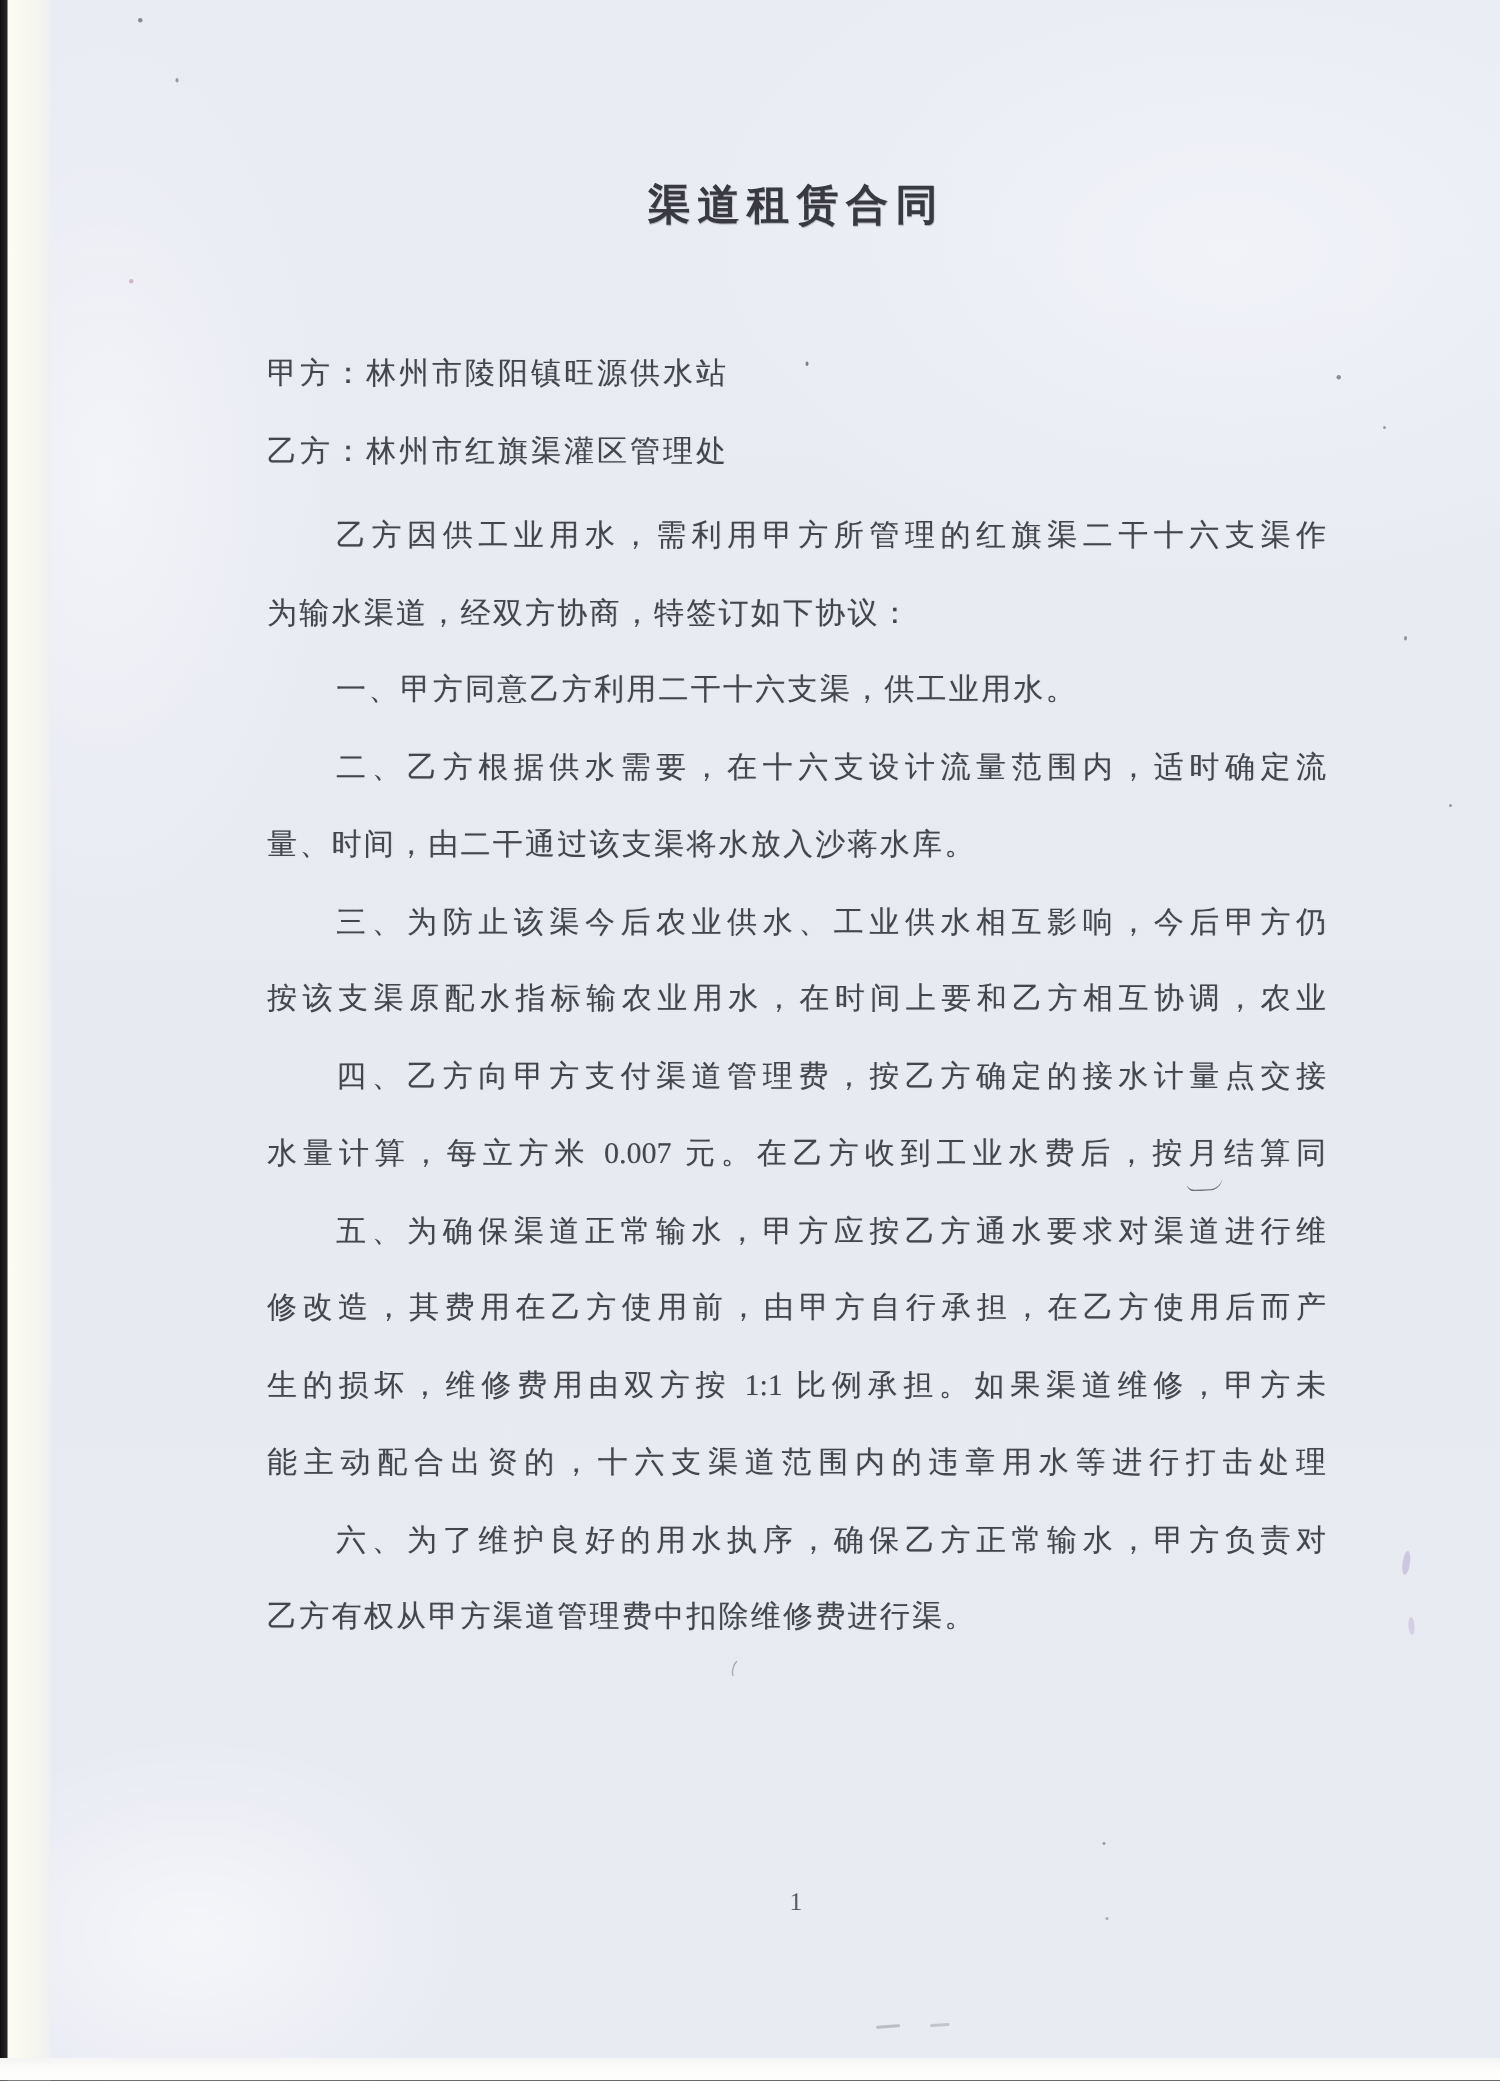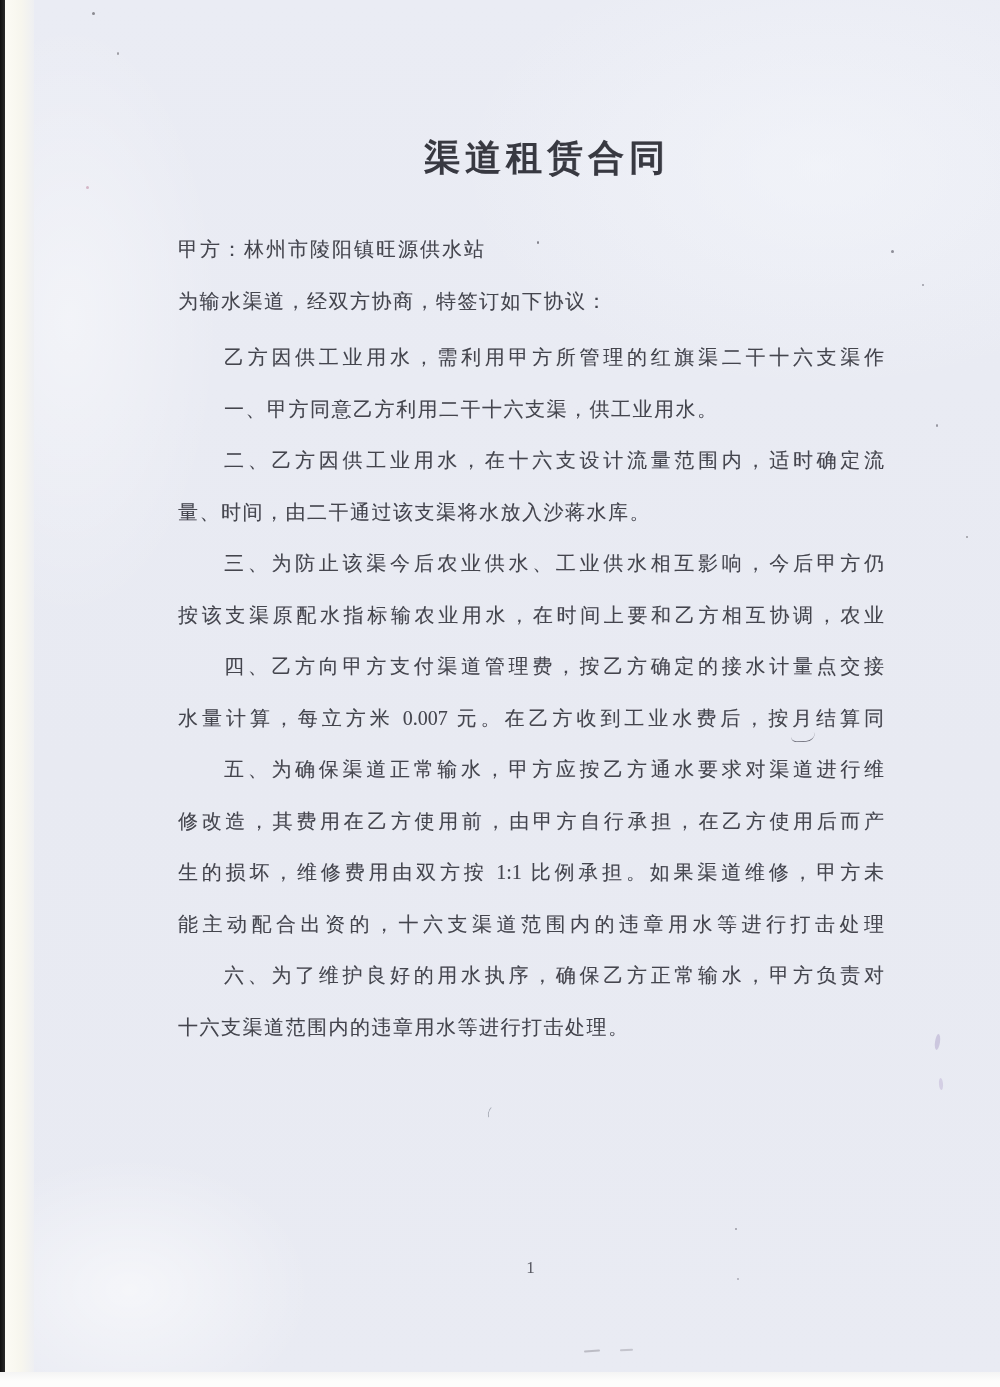--- a/index.html
+++ b/index.html
@@ -27,23 +27,23 @@
     z-index: 2;
   }
   .edge-bottom {
     position: absolute; left: 0; bottom: 0; width: 100%; height: 15px;
     background: linear-gradient(180deg, #f4f4f4, #fdfdfc 60%);
     z-index: 4;
   }
   .title {
     position: absolute;
     left: 178px; width: 706px; top: 118px;
-    margin: 16px;
+    margin: 0;
     text-align: center;
-    font-size: 36px;
+    font-size: 28px;
     font-weight: 600;
     letter-spacing: 5px;
     color: #383941;
     text-shadow: 0.4px 0.4px 0.6px rgba(90,90,105,.45);
   }
   .textblock {
     position: absolute;
     left: 178px; top: 224px; width: 706px;
     font-size: 20px;
     line-height: 51.5px;
@@ -81,36 +81,37 @@
 <div class="page">
 
   <div class="edge-black"></div>
   <div class="edge-light"></div>
   <div class="edge-bottom"></div>
 
   <h1 class="title">渠道租赁合同</h1>
 
   <div class="textblock">
     <div class="line party">甲方：林州市陵阳镇旺源供水站</div>
+    <div class="line party">乙方：林州市红旗渠灌区管理处</div>
 
+    <div class="line j ind fp">乙方因供工业用水，需利用甲方所管理的红旗渠二干十六支渠作</div>
     <div class="line">为输水渠道，经双方协商，特签订如下协议：</div>
-    <div class="line j ind fp">乙方因供工业用水，需利用甲方所管理的红旗渠二干十六支渠作</div>
     <div class="line ind">一、甲方同意乙方利用二干十六支渠，供工业用水。</div>
-    <div class="line j ind">二、乙方因供工业用水，在十六支设计流量范围内，适时确定流</div>
+    <div class="line j ind">二、乙方根据供水需要，在十六支设计流量范围内，适时确定流</div>
     <div class="line">量、时间，由二干通过该支渠将水放入沙蒋水库。</div>
     <div class="line j ind">三、为防止该渠今后农业供水、工业供水相互影响，今后甲方仍</div>
     <div class="line j">按该支渠原配水指标输农业用水，在时间上要和乙方相互协调，农业</div>
     <div class="line j ind">四、乙方向甲方支付渠道管理费，按乙方确定的接水计量点交接</div>
     <div class="line j"><span>水量计算，每立方米 0.007 元。在乙方收到工业水费后，按</span><span class="hand-u">月</span><span>结算同</span></div>
     <div class="line j ind">五、为确保渠道正常输水，甲方应按乙方通水要求对渠道进行维</div>
     <div class="line j">修改造，其费用在乙方使用前，由甲方自行承担，在乙方使用后而产</div>
     <div class="line j">生的损坏，维修费用由双方按 1:1 比例承担。如果渠道维修，甲方未</div>
     <div class="line j">能主动配合出资的，十六支渠道范围内的违章用水等进行打击处理</div>
     <div class="line j ind">六、为了维护良好的用水执序，确保乙方正常输水，甲方负责对</div>
-    <div class="line">十六支渠道范围内的违章用水等进行打击处理。</div>
+    <div class="line">乙方有权从甲方渠道管理费中扣除维修费进行渠。</div>
   </div>
 
   <div class="pagenum">1</div>
 
   <div class="speck" style="left:92px;top:12px;width:3px;height:3px;background:#8a8a90;"></div>
   <div class="speck" style="left:117px;top:52px;width:2px;height:3px;background:#9a9aa0;"></div>
   <div class="speck" style="left:86px;top:186px;width:3px;height:3px;background:#d4b6c6;"></div>
   <div class="speck" style="left:537px;top:241px;width:2px;height:3px;background:#7d7d85;"></div>
   <div class="speck" style="left:891px;top:250px;width:3px;height:3px;background:#8d8d97;"></div>
   <div class="speck" style="left:922px;top:284px;width:2px;height:2px;background:#9898a2;"></div>

